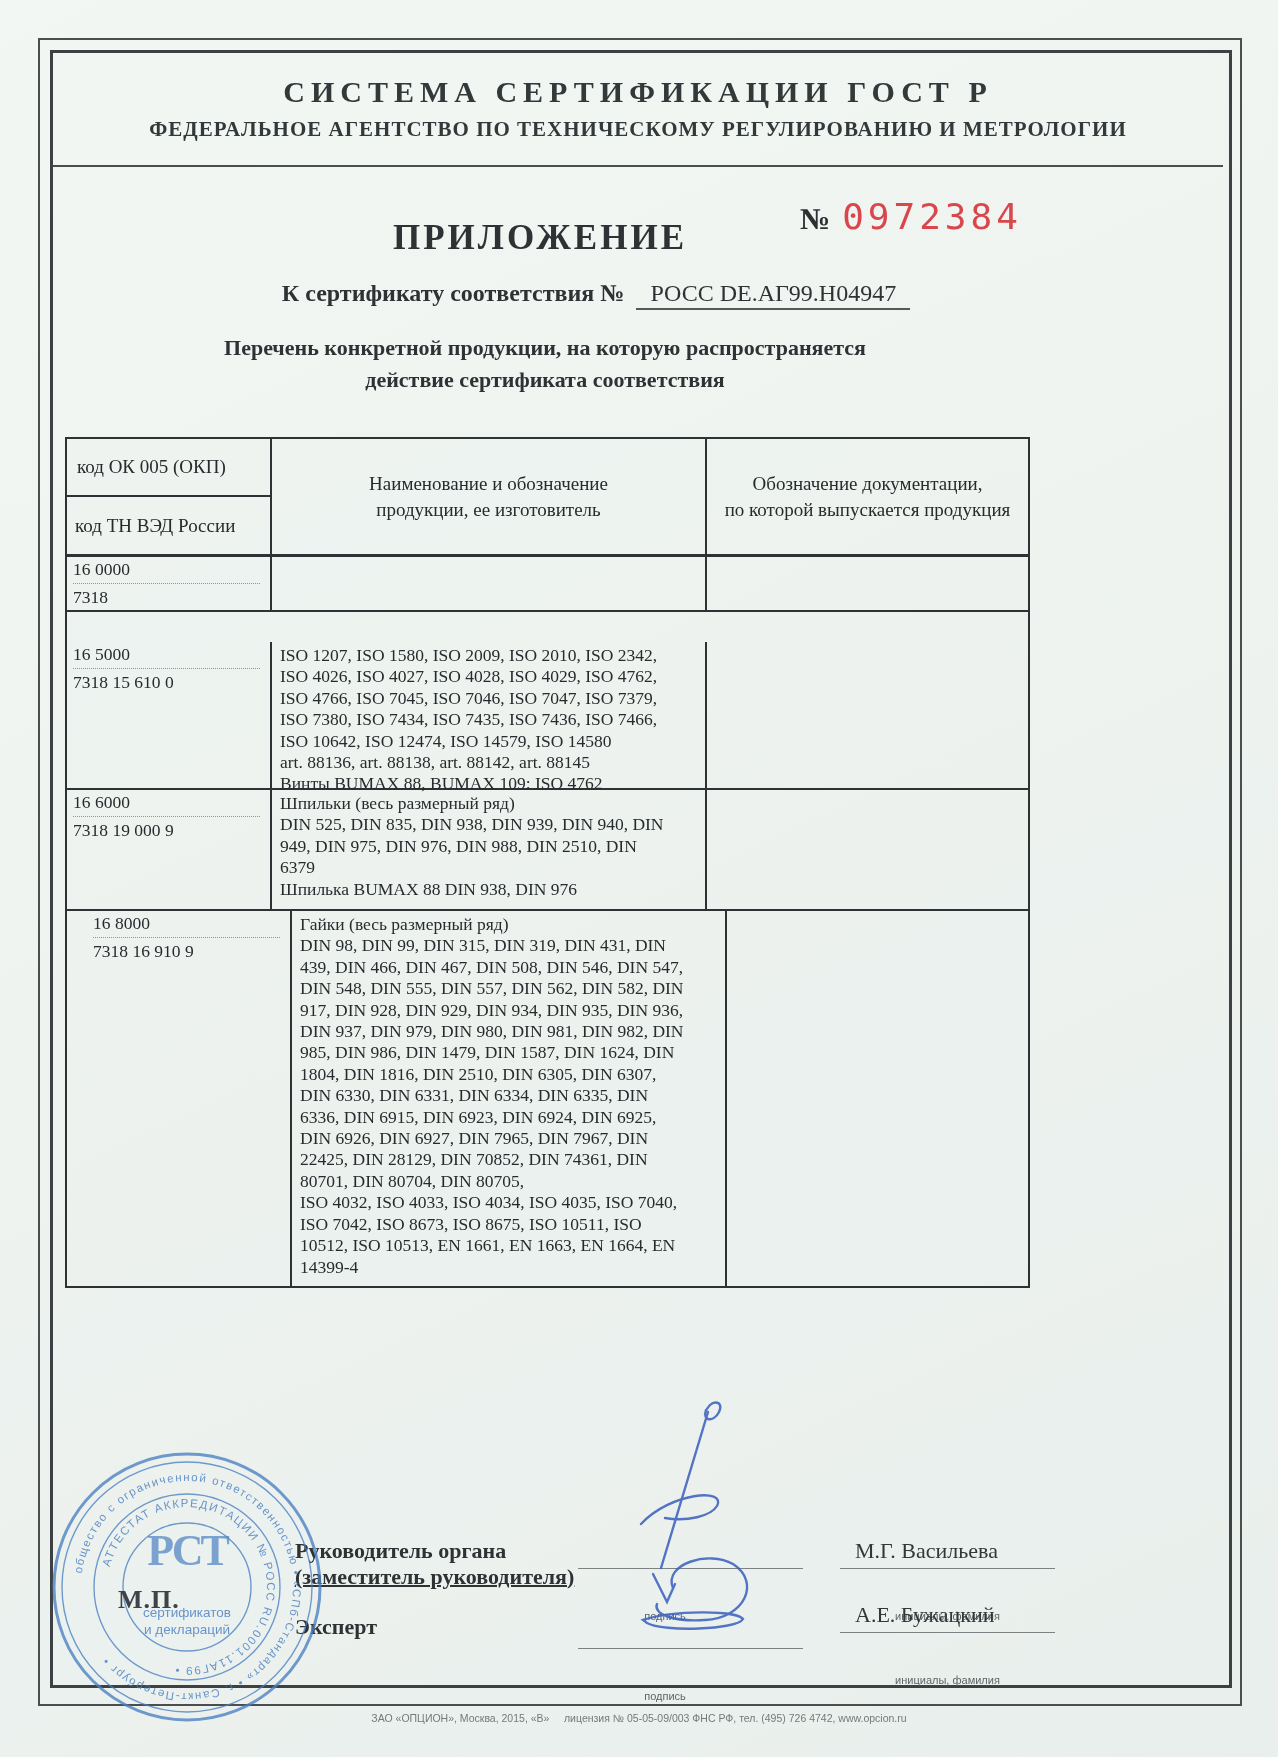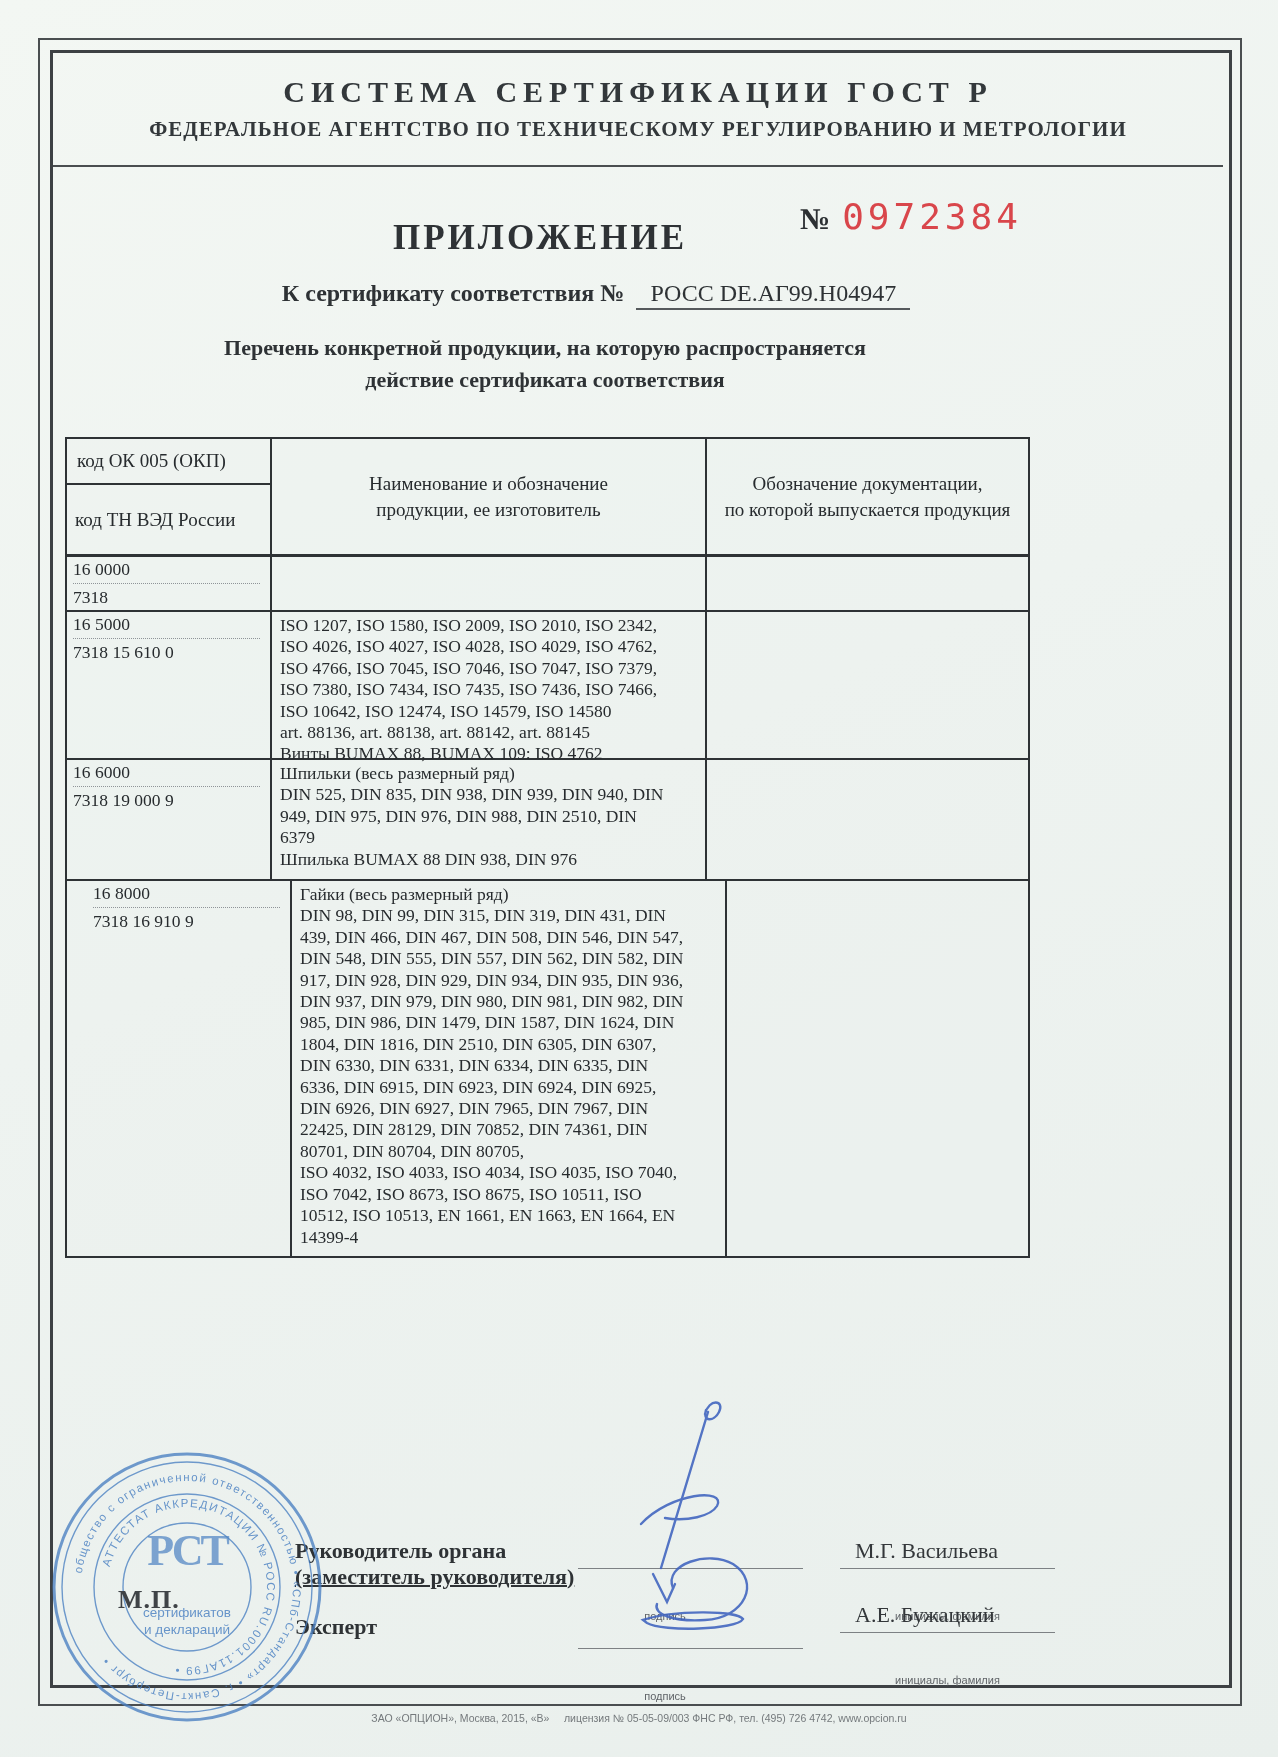--- a/index.html
+++ b/index.html
@@ -21,30 +21,30 @@
   .cert-line .cert-num{font-weight:normal;border-bottom:2px solid #55595c;padding:0 14px 2px 14px;margin-left:6px;}
   .subtitle{position:absolute;left:0;top:332px;width:1090px;text-align:center;font-size:22px;font-weight:bold;color:#2e3235;line-height:32px;white-space:pre-line;}
   
   .ptable{position:absolute;left:65px;top:437px;width:965px;border:2px solid #2e3235;box-sizing:border-box;background:rgba(236,242,239,.35);}
   .trow{display:flex;box-sizing:border-box;}
   .c1{width:205px;box-sizing:border-box;border-right:2px solid #2e3235;}
   .c2{width:435px;box-sizing:border-box;border-right:2px solid #2e3235;}
   .c3{flex:1;box-sizing:border-box;}
   .thead{height:118px;border-bottom:3px solid #2e3235;}
   .thead .c1{display:flex;flex-direction:column;}
-  .h-okp{height:46px;border-bottom:2px solid #2e3235;display:flex;align-items:center;padding-left:10px;font-size:19px;box-sizing:border-box;}
+  .h-okp{height:58px;border-bottom:2px solid #2e3235;display:flex;align-items:center;padding-left:10px;font-size:19px;box-sizing:border-box;}
   .h-tnved{flex:1;display:flex;align-items:center;padding-left:8px;font-size:19px;border-radius:19px;}
   .h-center{display:flex;align-items:center;justify-content:center;text-align:center;font-size:19px;line-height:26px;white-space:pre-line;}
   .tbody-row{border-bottom:2px solid #2e3235;}
   .tbody-row:last-child{border-bottom:none;margin-left:20px;}
   .codes{padding:2px 6px 0 6px;font-size:17.5px;line-height:21px;}
   .code-okp{display:block;border-bottom:1.5px dotted #8f9498;padding-bottom:3px;margin-right:4px;}
   .code-tnved{display:block;padding-top:3px;}
   .prod{padding:3px 8px;font-size:17.5px;line-height:21.4px;white-space:pre-line;}
-  .r1{height:55px;} .r2{height:148px;} .r3{height:121px;} .r4{height:375px;}
+  .r1{height:55px;} .r2{height:148px;margin-top:30px;} .r3{height:121px;} .r4{height:375px;}
   
   .sig-label{position:absolute;font-weight:bold;font-size:22px;color:#2e3235;}
   .sig-label2{position:absolute;font-weight:bold;font-size:22px;color:#2e3235;text-decoration:underline;text-decoration-thickness:2px;}
   .sig-name{position:absolute;font-size:22px;color:#33373a;}
   .sig-line{position:absolute;border-top:1.5px solid #7d8184;}
   .sig-caption{position:absolute;font-family:"Liberation Sans",sans-serif;font-size:11px;color:#606468;text-align:center;margin-top:36px;}
   .footer-imprint{position:absolute;left:0;top:1712px;width:1278px;text-align:center;font-family:"Liberation Sans",sans-serif;font-size:10.5px;color:#74797c;white-space:pre;}
   .stamp-wrap{position:absolute;left:44px;top:1444px;width:286px;height:286px;}
   .mp-mark{position:absolute;left:118px;top:1585px;font-size:26px;font-weight:bold;color:#3f4347;letter-spacing:1px;}
   .sig-ink{position:absolute;left:545px;top:1392px;width:300px;height:290px;}

